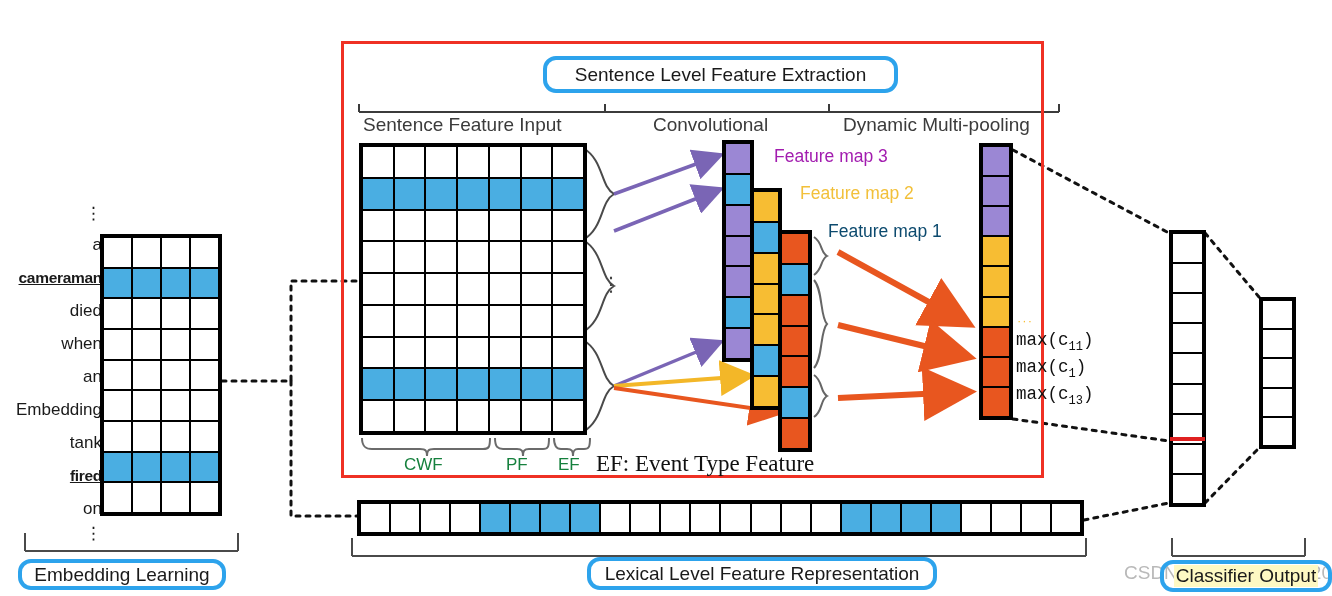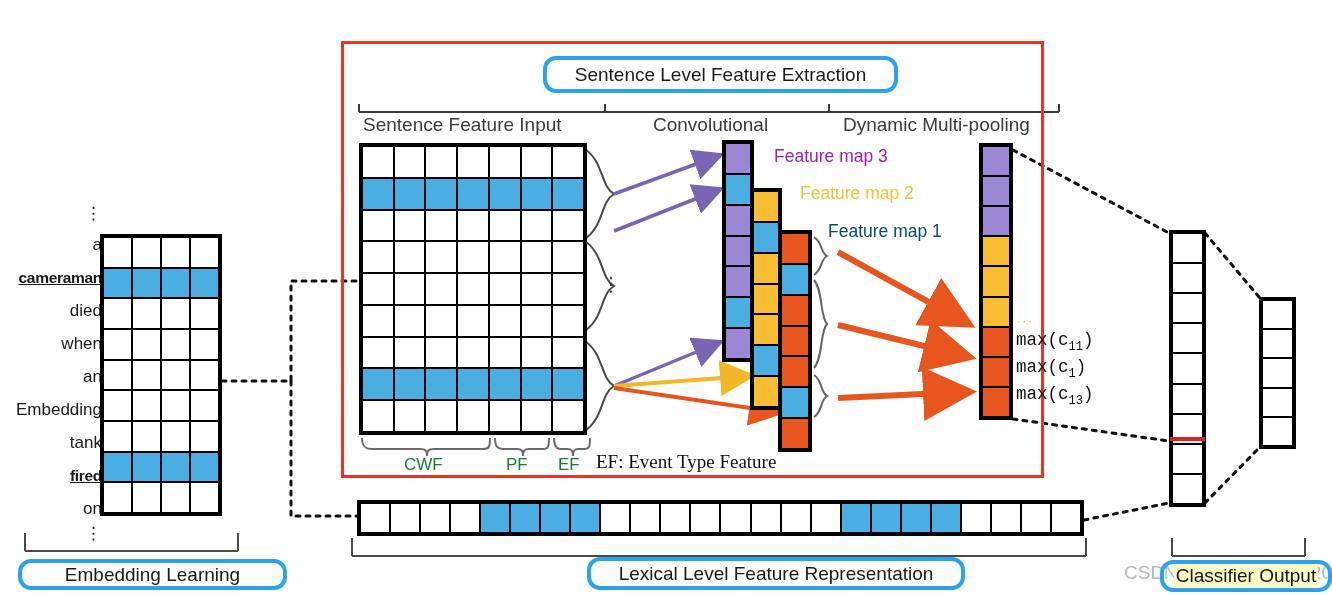--- a/index.html
+++ b/index.html
@@ -36,21 +36,21 @@
   .sec-label{position:absolute;font-size:19px;color:#3b3b3b;white-space:nowrap;}
 
   
   .fm{position:absolute;font-size:17.5px;white-space:nowrap;}
   .fm3{color:#a21caf;}
   .fm2{color:#f2c03a;}
   .fm1{color:#0c4a6e;}
 
   
   .brace-lbl{position:absolute;font-size:17px;color:#15803d;}
-  .ef-note{position:absolute;font-size:19px;color:#111;
+  .ef-note{position:absolute;font-size:23px;color:#111;
            font-family:"Liberation Serif",serif;white-space:nowrap;}
   .maxlbl{position:absolute;font-size:17.5px;color:#111;
           font-family:Liberation Mono, monospace;white-space:nowrap;}
   .maxlbl sub{font-size:12px;}
   .tiny-dots{position:absolute;font-size:13px;color:#f7bd33;letter-spacing:1px;}
   .watermark{position:absolute;font-size:19px;color:#b9b9b9;white-space:nowrap;z-index:40;}
 
   svg.overlay{position:absolute;left:0;top:0;width:1332px;height:596px;
               pointer-events:none;overflow:visible;}
   svg.under{z-index:1;}
@@ -188,21 +188,21 @@
     <div class="cell blue"></div>
     <div class="cell blue"></div>
     <div class="cell blue"></div>
     <div class="cell blue"></div>
     <div class="cell"></div>
     <div class="cell"></div>
     <div class="cell"></div>
     <div class="cell"></div>
   </div>
 
-<div class="pill" style="left:18px;top:559px;width:269px;height:31px;">
+<div class="pill" style="left:18px;top:559px;width:208px;height:31px;">
   <span>Embedding Learning</span>
 </div>
 
 <div id="sentence-panel" class="layer"></div>
 
 <div class="pill layer" style="left:543px;top:56px;width:355px;height:37px;z-index:22;">
   <span>Sentence Level Feature Extraction</span>
 </div>
 
 <div class="sec-label layer" style="left:363px;top:114px;">Sentence Feature Input</div>
@@ -365,21 +365,21 @@
     <div class="cell blue"></div>
     <div class="cell blue"></div>
     <div class="cell blue"></div>
     <div class="cell blue"></div>
     <div class="cell"></div>
     <div class="cell"></div>
     <div class="cell"></div>
     <div class="cell"></div>
   </div>
 
-<div class="pill layer" style="left:587px;top:557px;width:378px;height:33px;">
+<div class="pill layer" style="left:587px;top:557px;width:350px;height:33px;">
   <span>Lexical Level Feature Representation</span>
 </div>
 
 <div class="gridbox layer" id="classifier-col" style="left:1169px;top:230px;width:37px;height:277px;
             grid-template-rows:repeat(9,1fr);grid-template-columns:1fr;z-index:14;">
     <div class="cell"></div>
     <div class="cell"></div>
     <div class="cell"></div>
     <div class="cell"></div>
     <div class="cell"></div>

